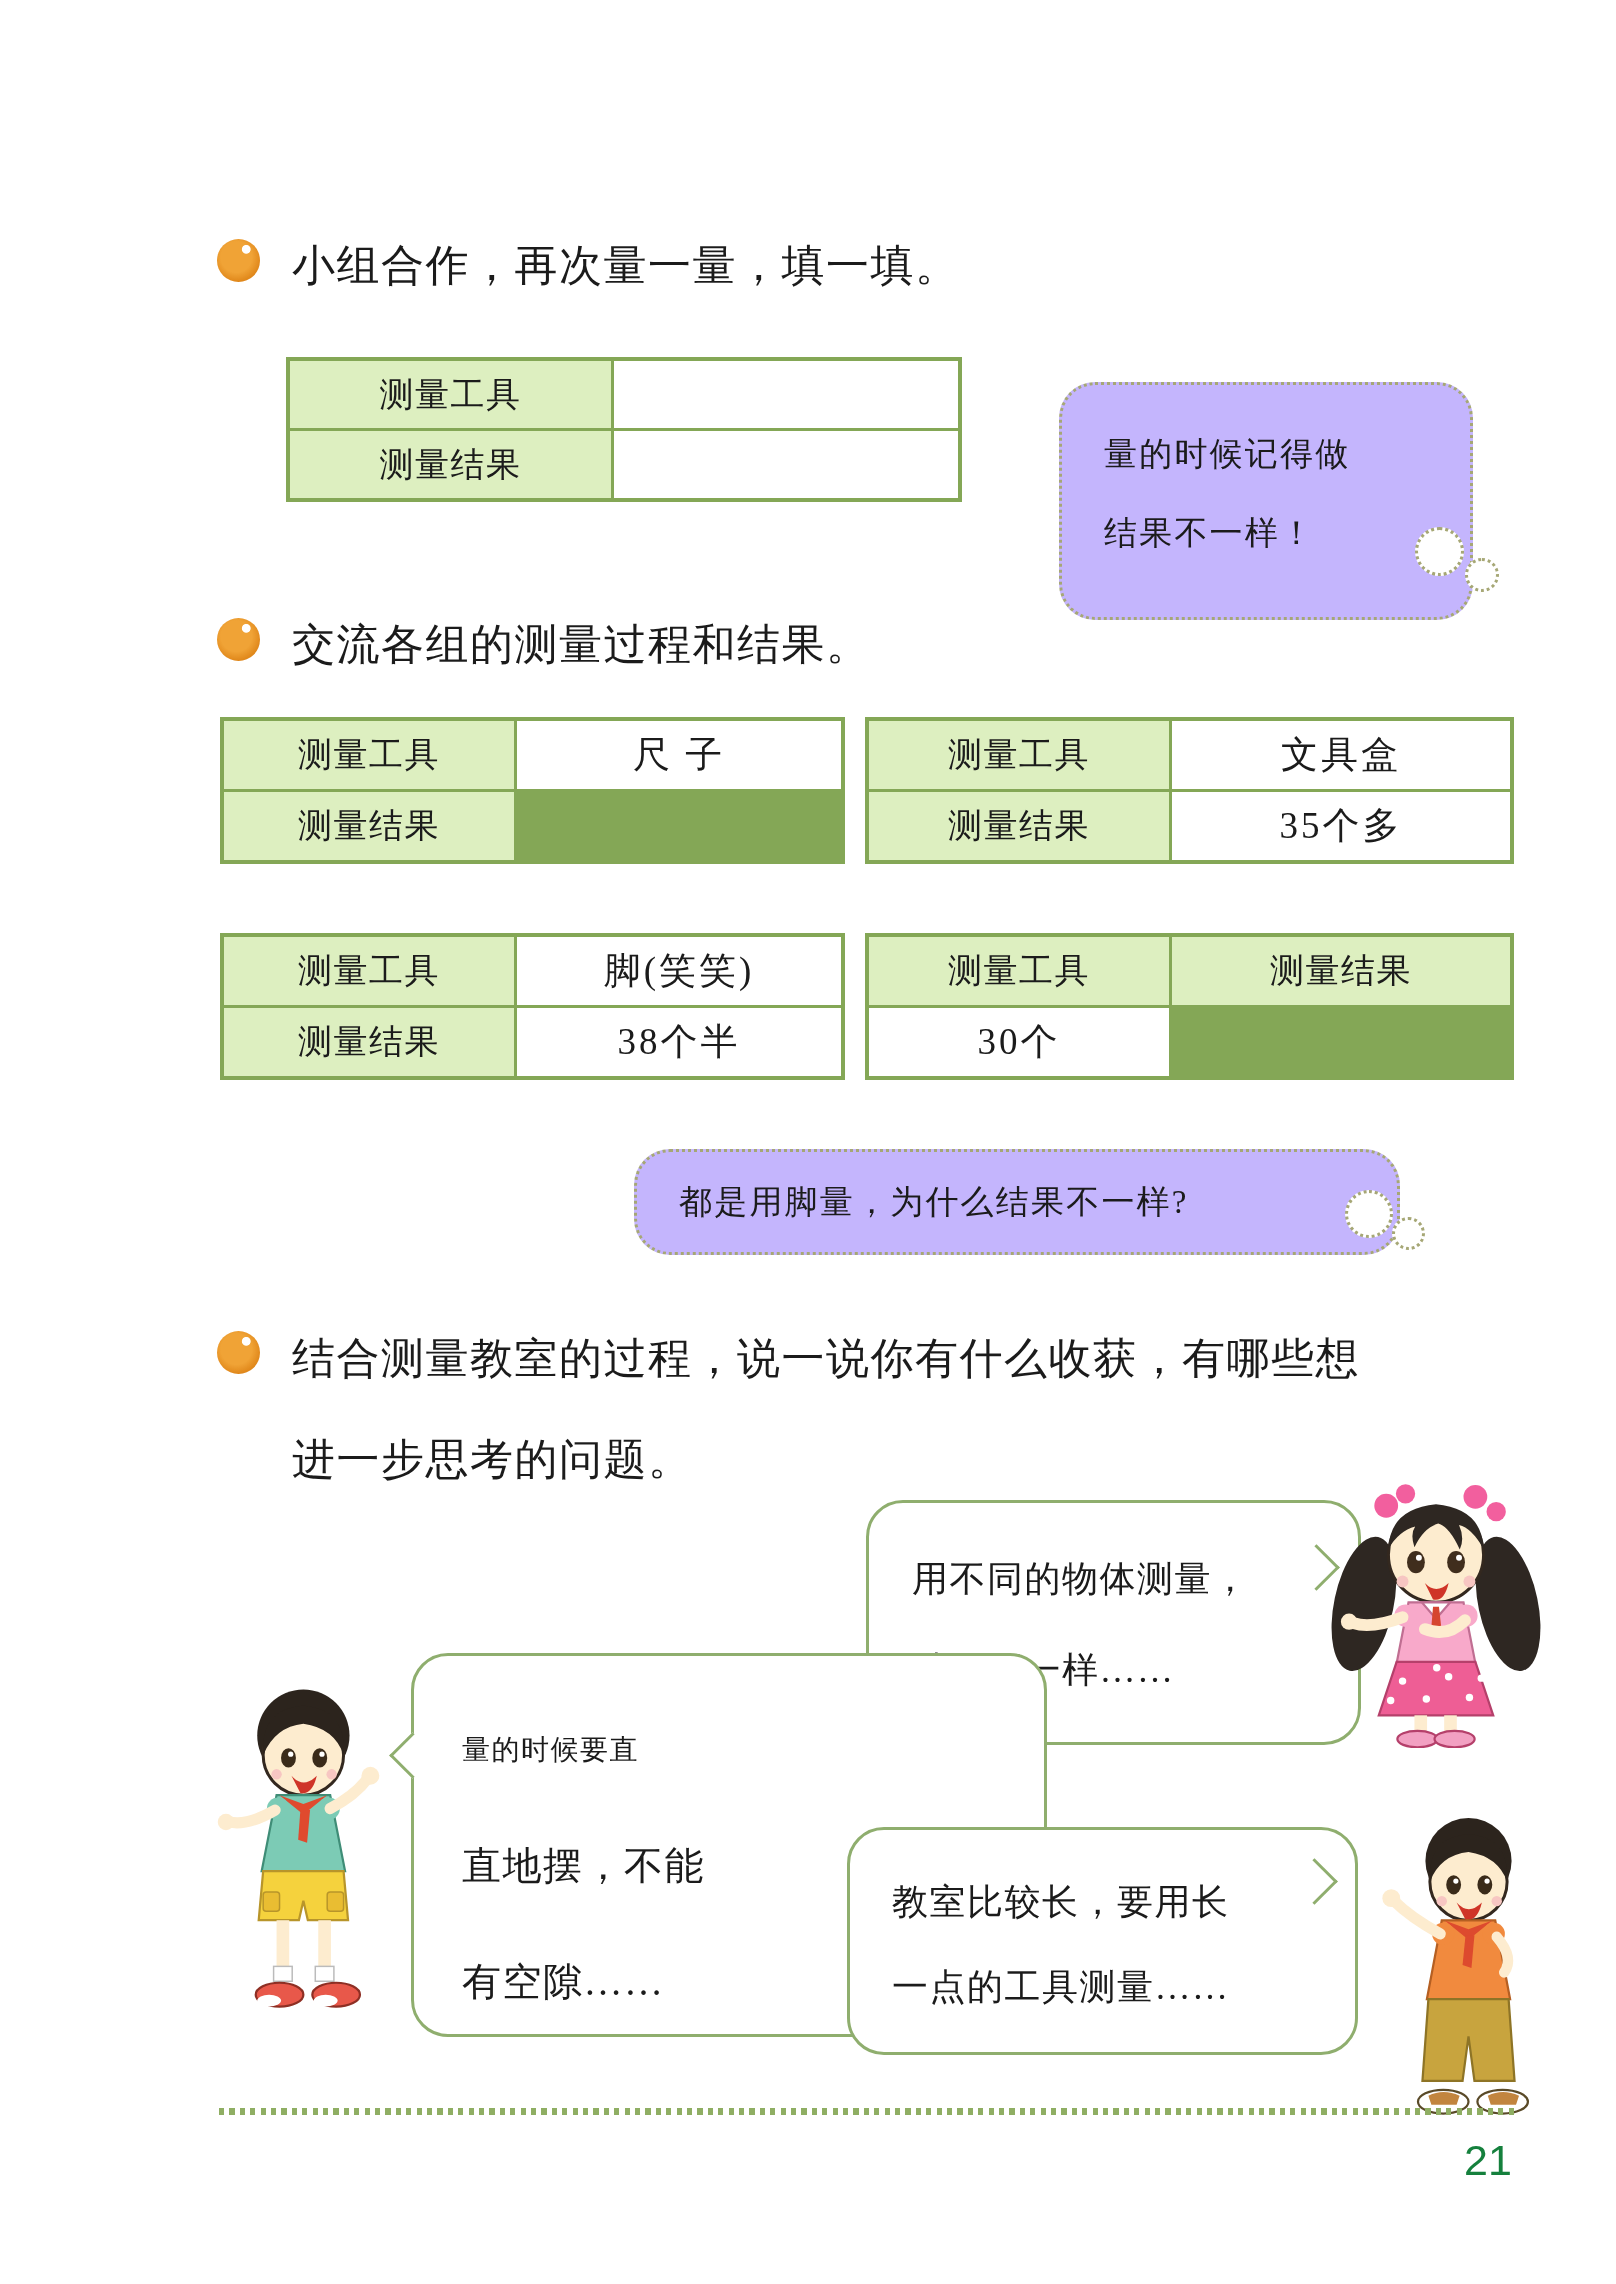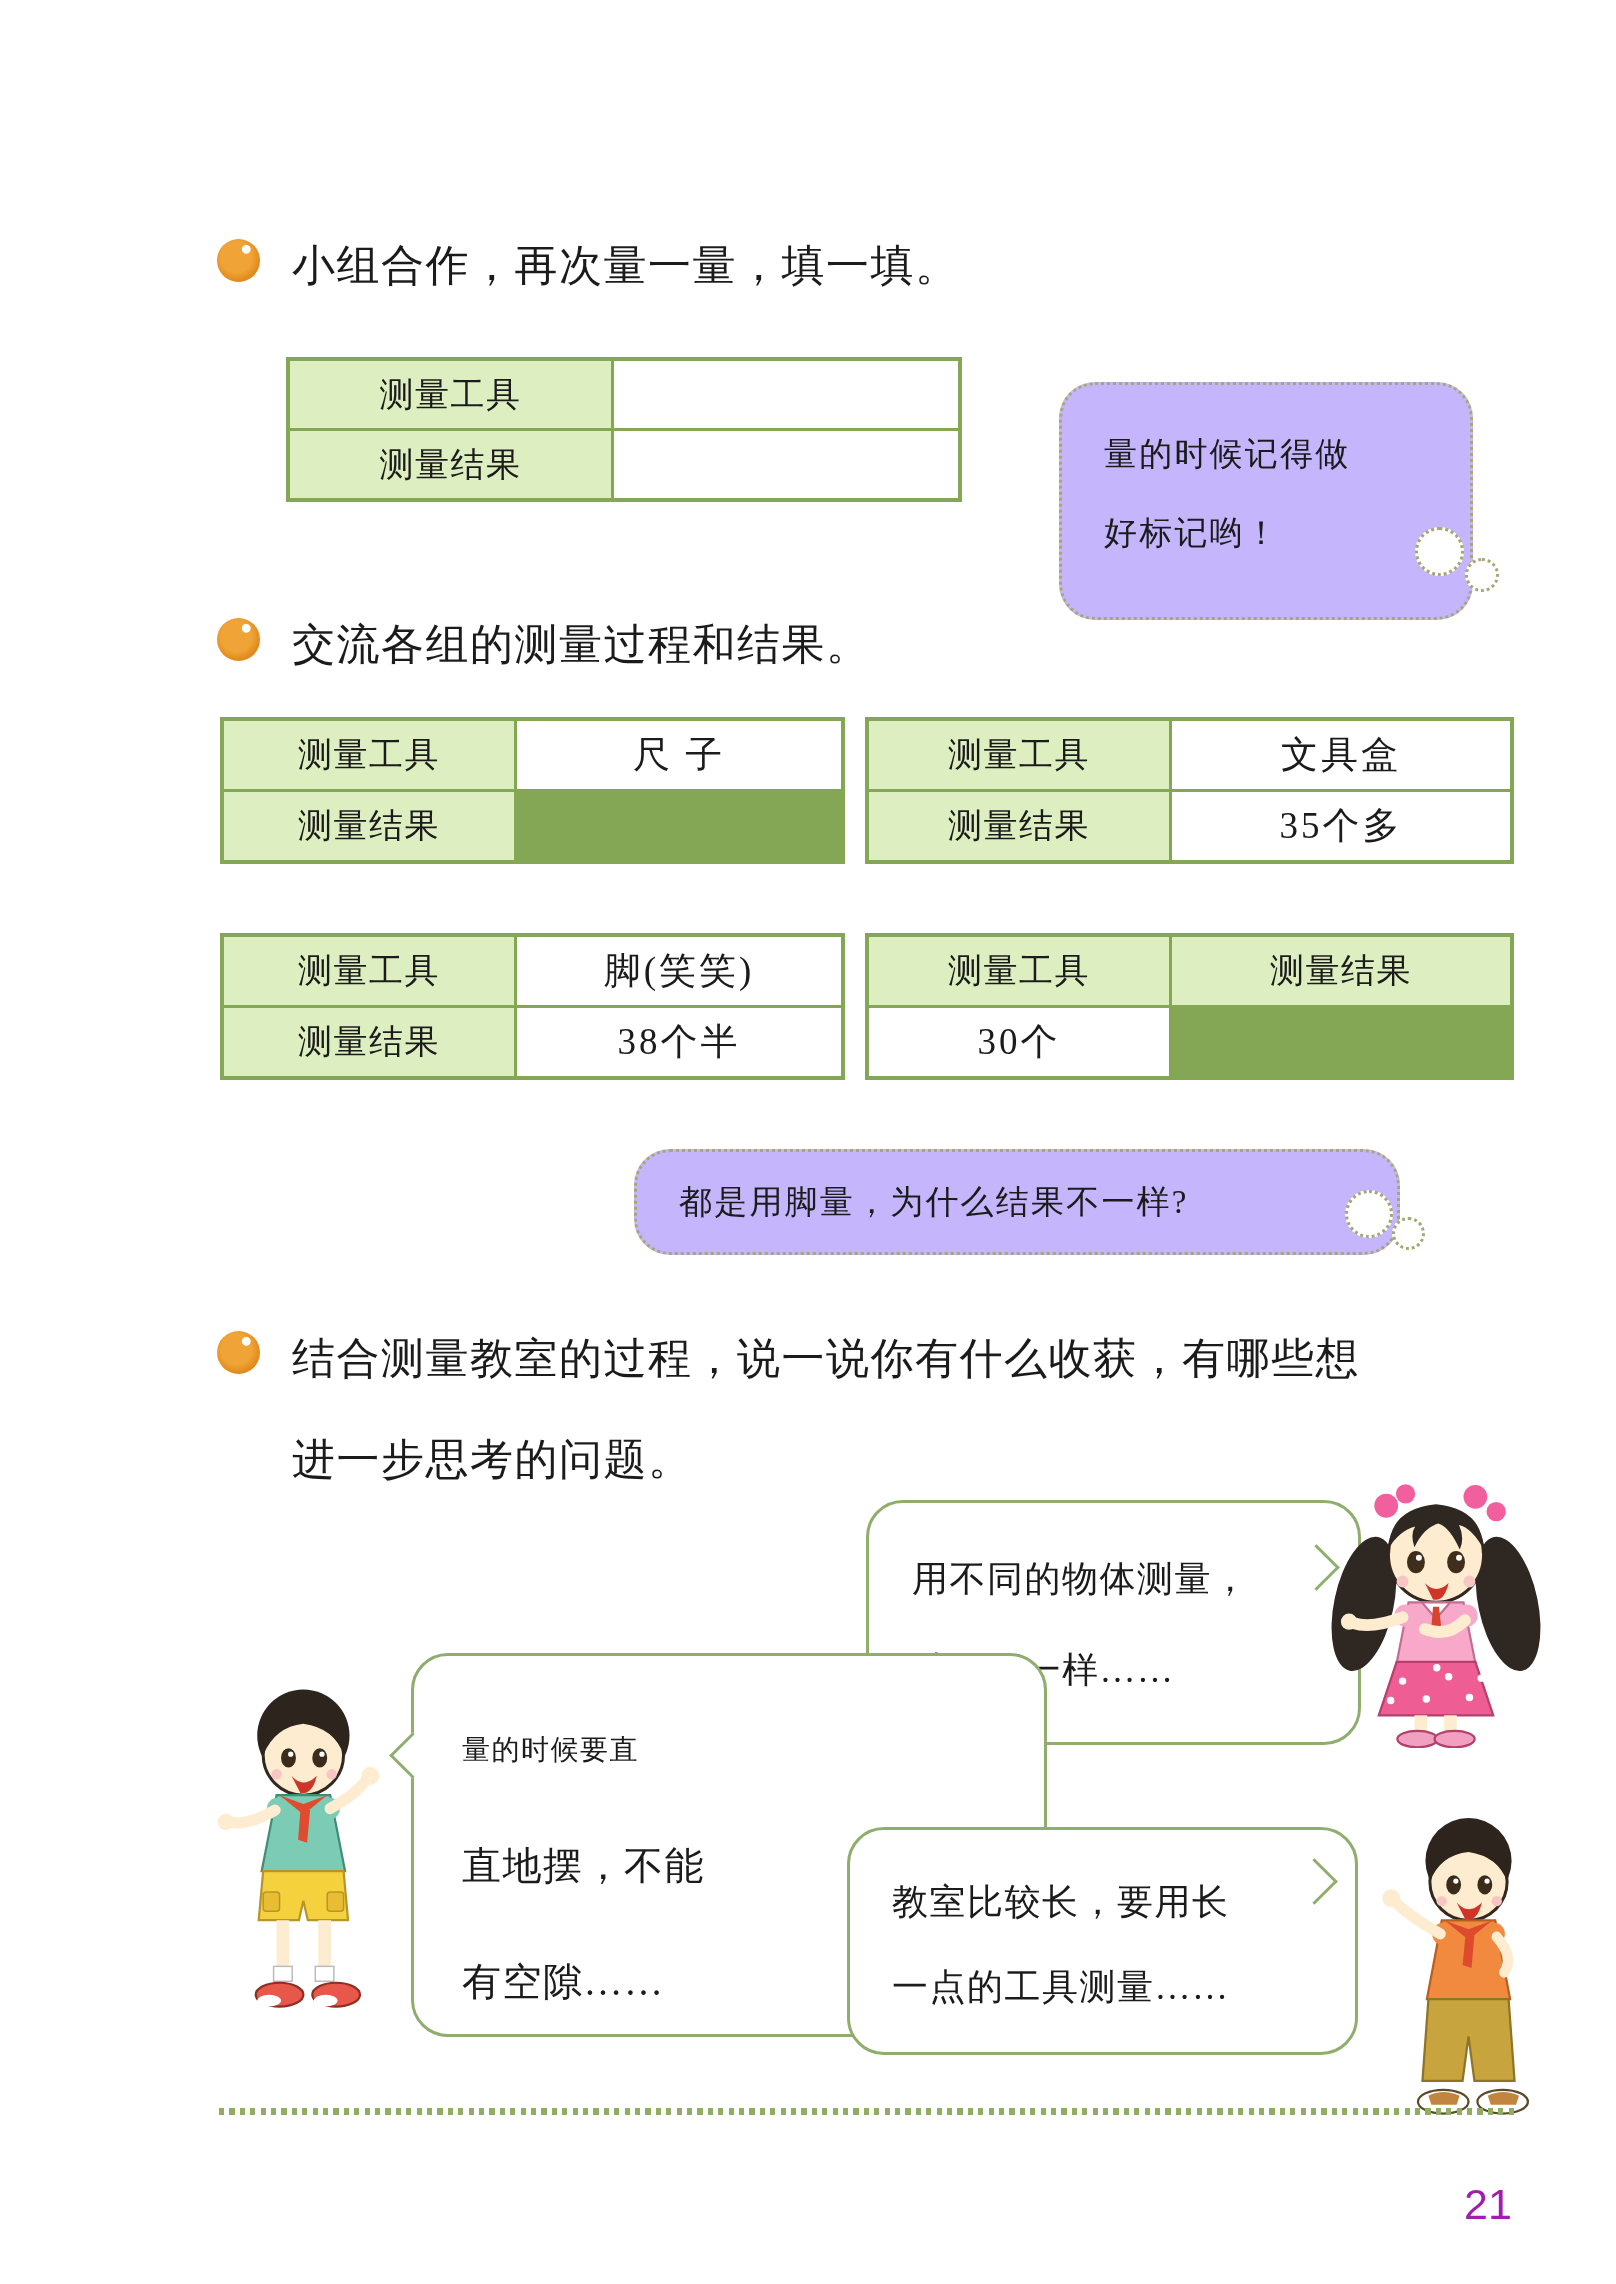--- a/index.html
+++ b/index.html
@@ -28,40 +28,40 @@
   .sbubble{position:absolute;border:3.7px solid #8fae6e;border-radius:37px;background:#fff;}
   .sbubble .bline{white-space:nowrap;letter-spacing:1.5px;}
   .tail{position:absolute;width:30px;height:30px;background:#fff;transform:rotate(45deg);}
   .tail-right{border-top:3.7px solid #8fae6e;border-right:3.7px solid #8fae6e;}
   .tail-left{border-bottom:3.7px solid #8fae6e;border-left:3.7px solid #8fae6e;}
 
   .svgchar{position:absolute;}
 
   .separator{position:absolute;height:6.7px;
              background:repeating-linear-gradient(90deg,#8fae63 0 5.2px,rgba(0,0,0,0) 5.2px 10.4px);}
-  .pagenum{position:absolute;font-size:43px;color:#a21caf;font-family:"Liberation Sans","DejaVu Sans",sans-serif;margin-top:44px;}
+  .pagenum{position:absolute;font-size:43px;color:#15803d;font-family:"Liberation Sans","DejaVu Sans",sans-serif;}
 </style>
 </head>
 <body>
 
 <div class="page">
 
   <div class="bead" style="left:217px;top:239px"></div>
   <div class="prompt" style="left:292px;top:241px">小组合作，再次量一量，填一填。</div>
 
   <div class="mtable" style="left:286px;top:350px;grid-template-columns:321px 344px;grid-template-rows:67px 67px">
     <div class="mcell mlabel">测量工具</div>
     <div class="mcell mvalue"></div>
     <div class="mcell mlabel">测量结果</div>
     <div class="mcell mvalue"></div>
   </div>
 
   <div class="tbubble" style="left:1059px;top:382px;width:366px;height:202px;padding:30px 0 0 42px">
     <div class="bline" style="line-height:79px">量的时候记得做</div>
-    <div class="bline" style="line-height:79px">好标记哟！</div>
+    <div class="bline" style="line-height:79px">结果不一样！</div>
   </div>
   <div class="tcircle" style="left:1415px;top:527px;width:43px;height:43px"></div>
   <div class="tcircle" style="left:1465px;top:558px;width:28px;height:28px"></div>
 
   <div class="bead" style="left:217px;top:618px"></div>
   <div class="prompt" style="left:292px;top:620px">交流各组的测量过程和结果。</div>
 
   <div class="mtable" style="left:220px;top:710px;grid-template-columns:290px 324px;grid-template-rows:68px 68px">
     <div class="mcell mlabel">测量工具</div>
     <div class="mcell mvalue">尺 子</div>

